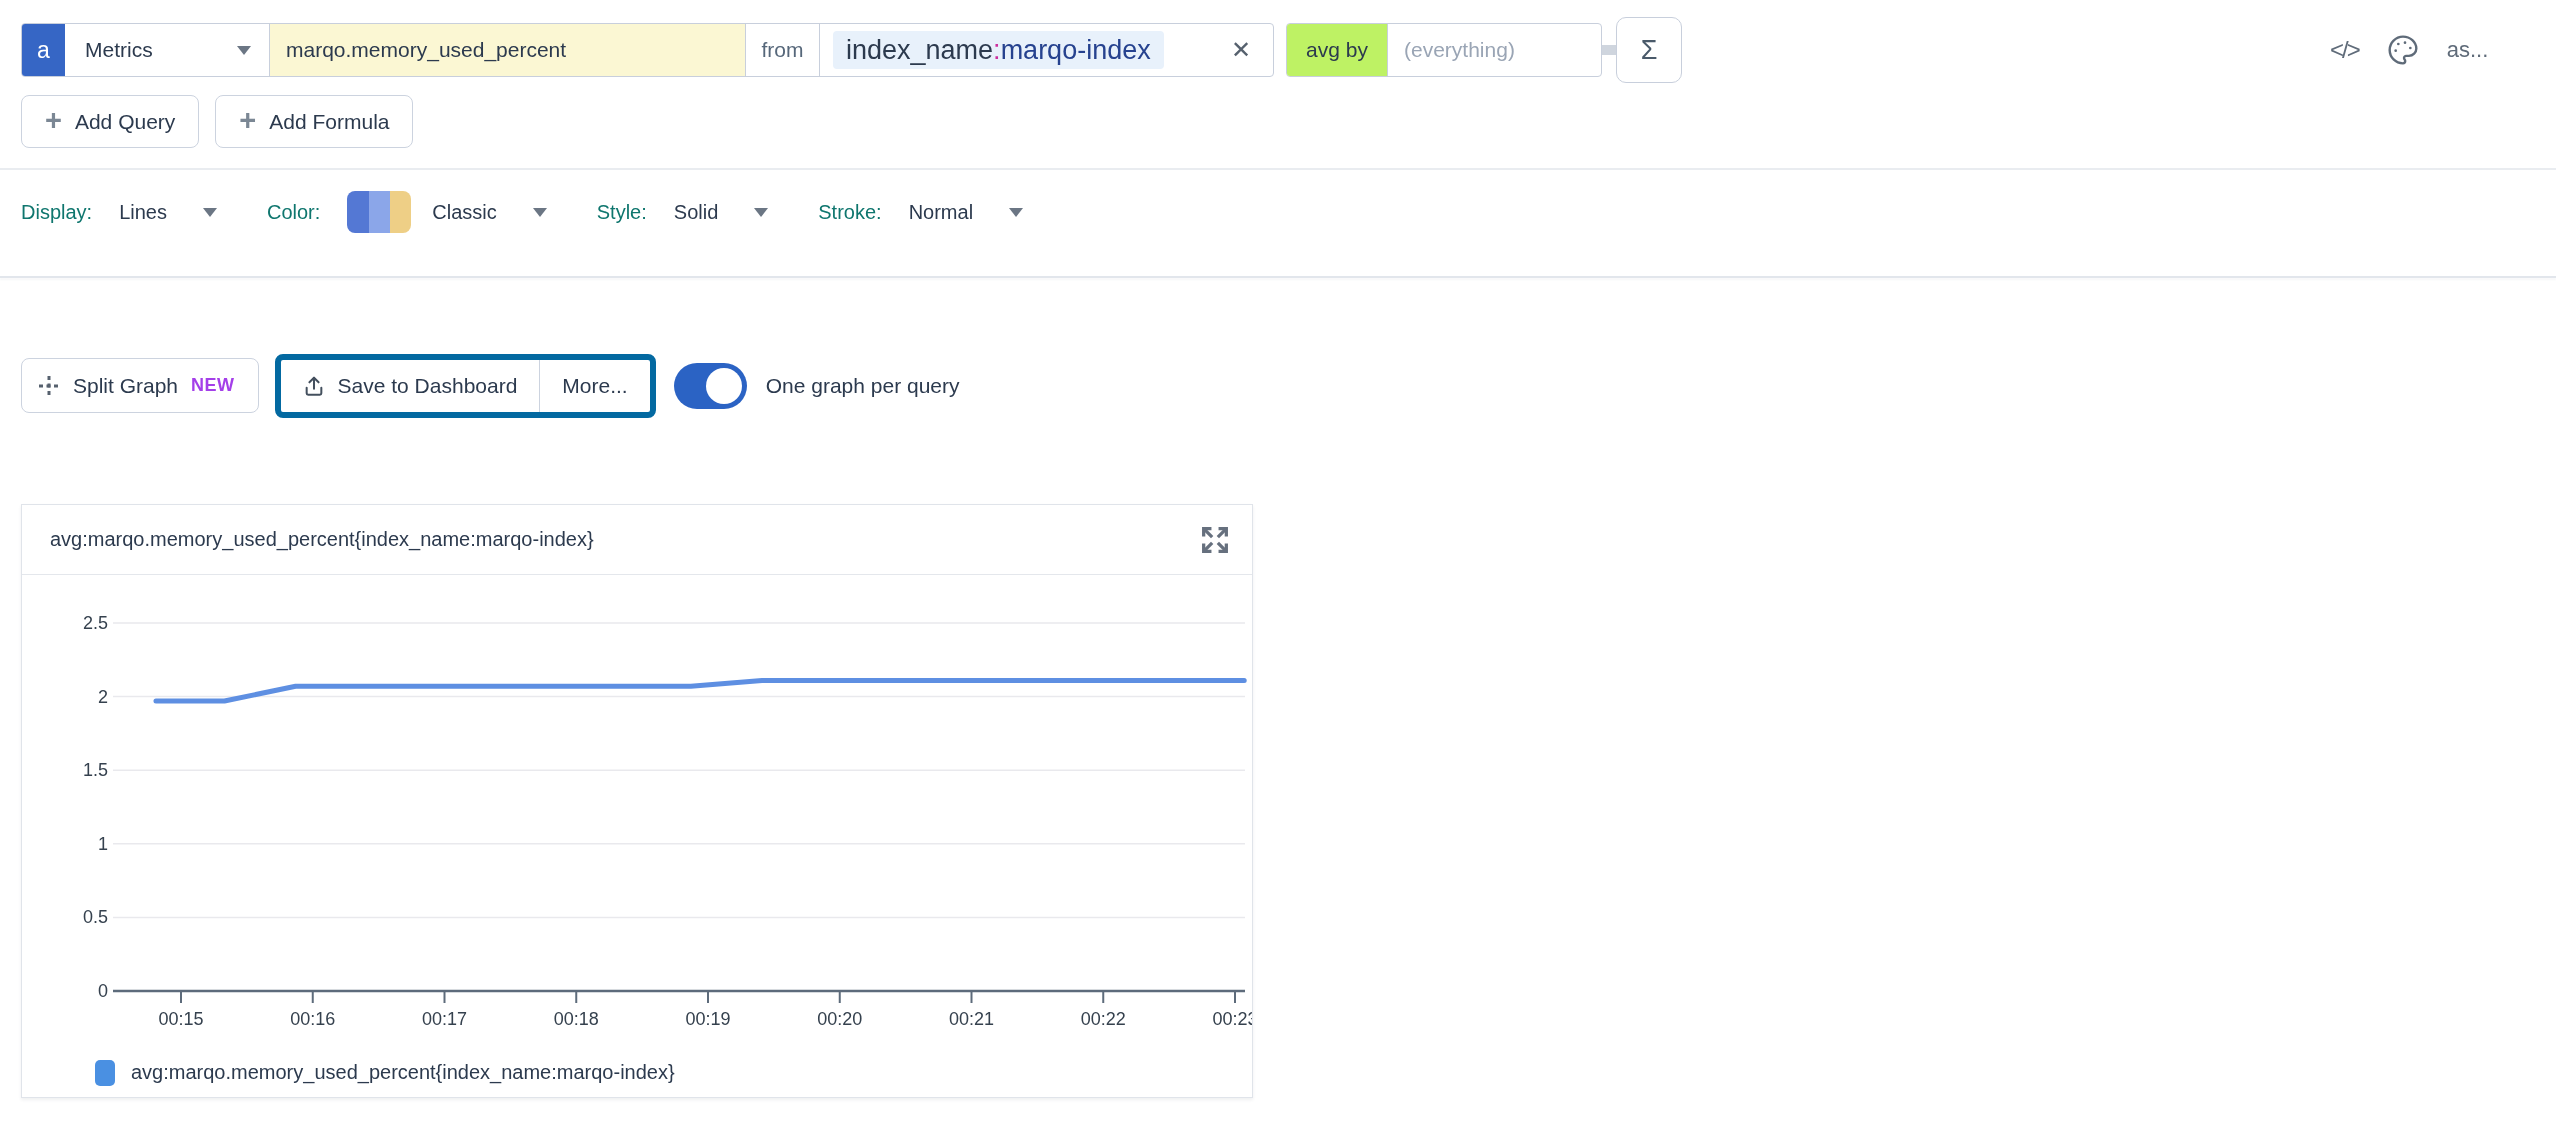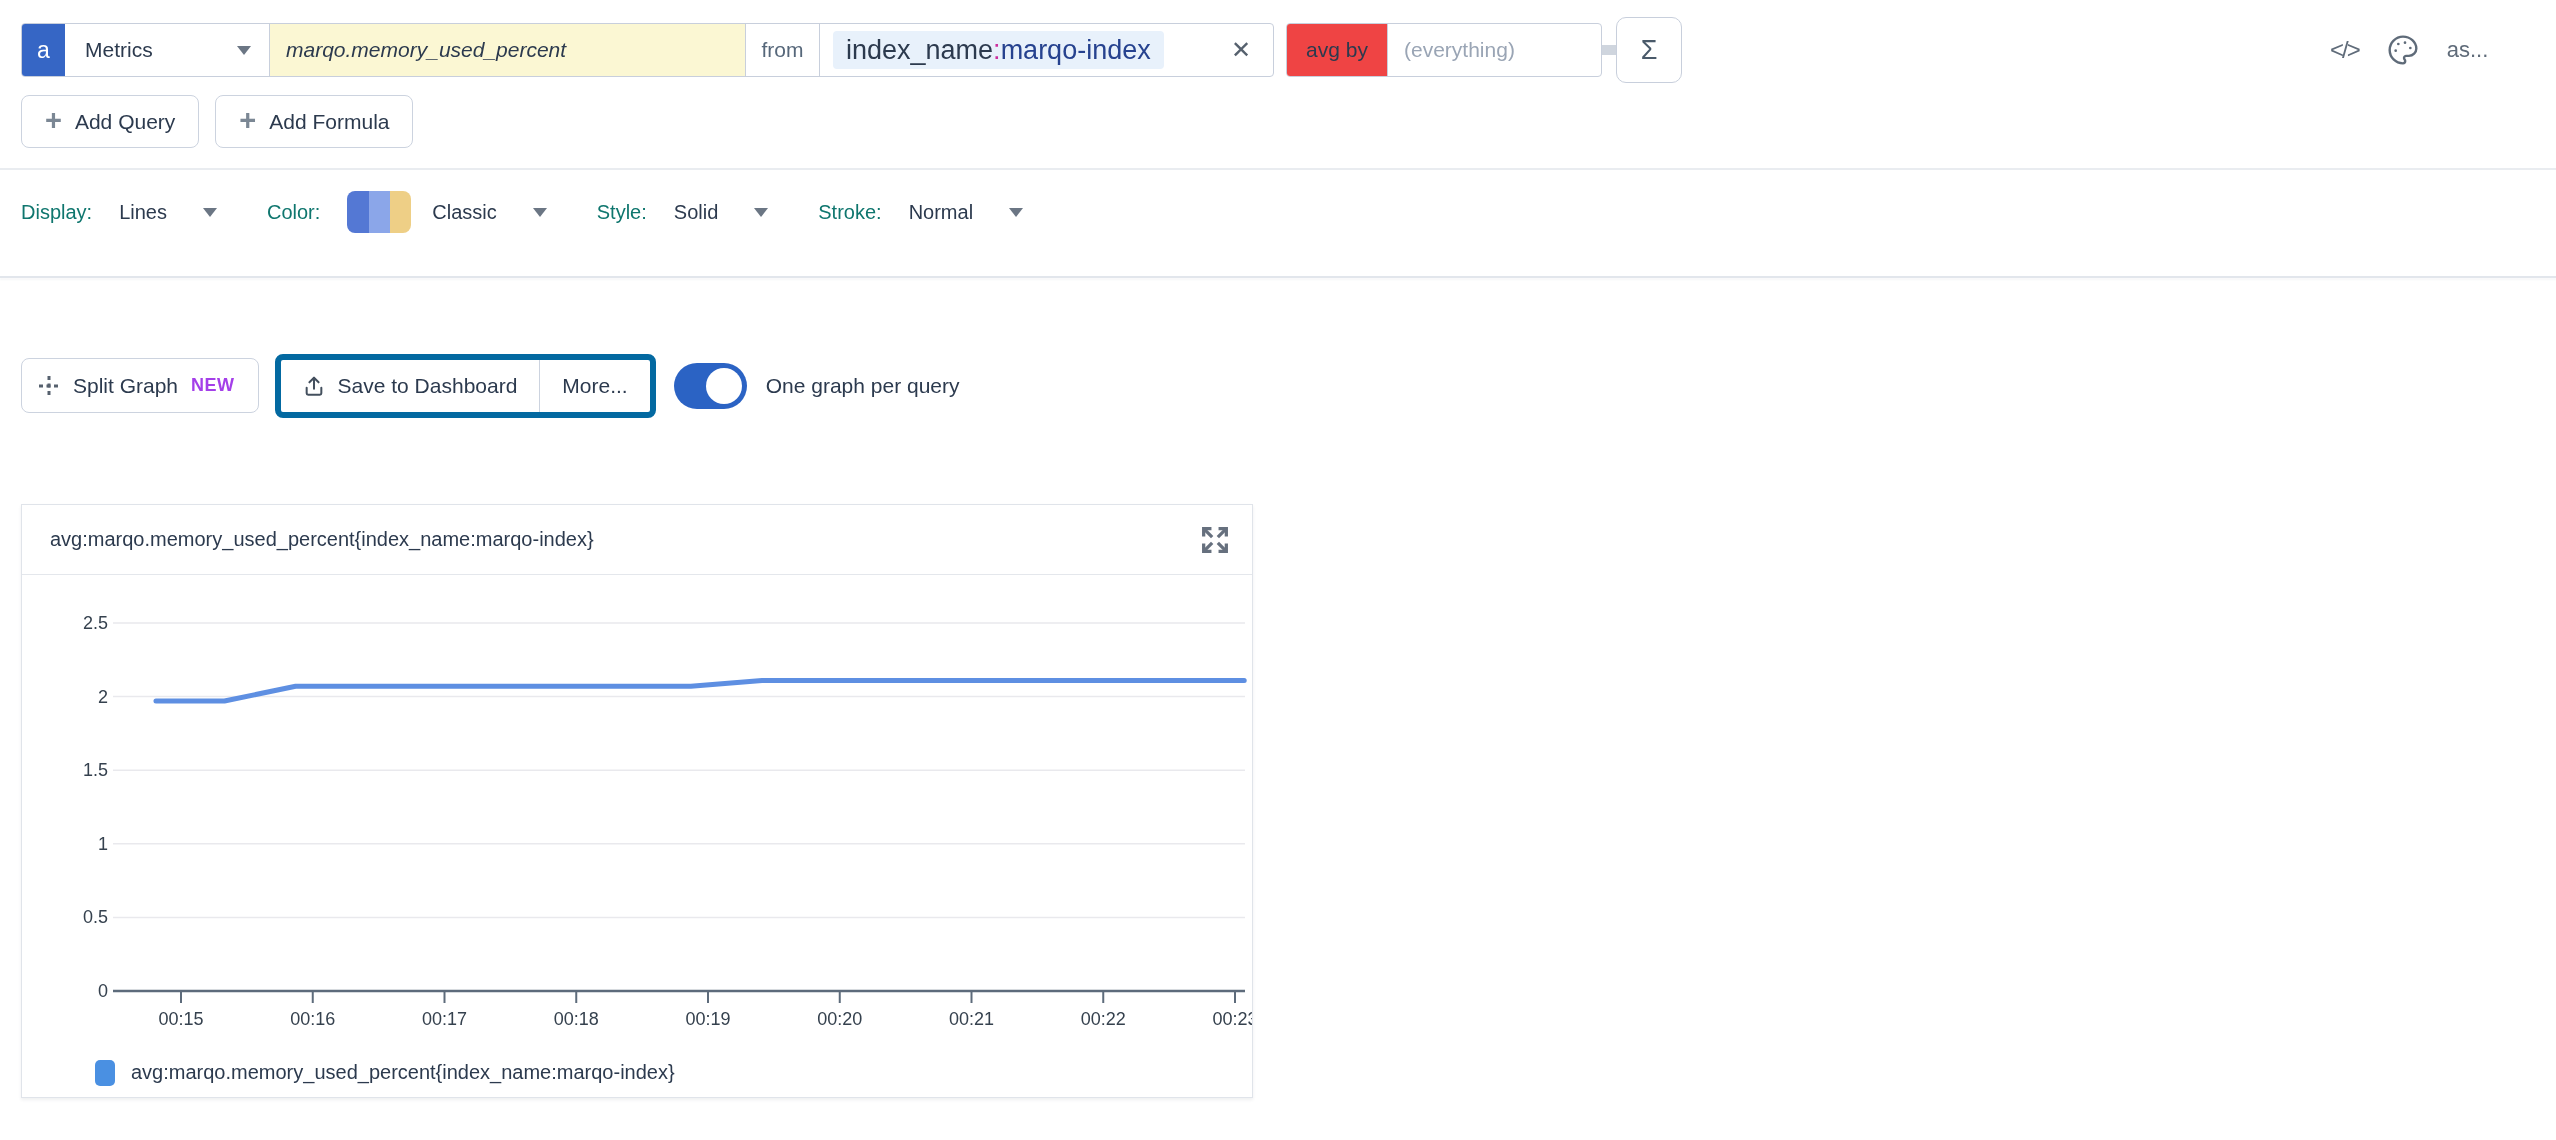--- a/index.html
+++ b/index.html
@@ -8,21 +8,21 @@
     position:relative; width:2556px; height:1140px; background:#fff;
     font-family:"Liberation Sans", sans-serif; color:#2c3a4e; overflow:hidden;
   }
   
   .query-bar { position:absolute; left:21px; top:16px; height:68px; display:flex; align-items:center; }
   .qgroup { display:flex; align-items:stretch; height:54px; border:1px solid #c8cfdc; border-radius:4px; background:#fff; overflow:hidden; }
   .qletter { width:43px; display:flex; align-items:center; justify-content:center; color:#fff; font-size:23px; cursor:pointer; }
   .qseg { display:flex; align-items:center; border-left:1px solid #c8cfdc; font-size:21px; }
   .qseg.first { border-left:none; }
   .seg-metrics { width:204px; padding:0 18px 0 20px; justify-content:space-between; cursor:pointer; }
-  .seg-metric-input { width:476px; padding:0 16px; cursor:text;font-style:italic; }
+  .seg-metric-input { width:476px; padding:0 16px; cursor:text; }
   .seg-from { width:74px; justify-content:center; color:#56677a; }
   .seg-filter { width:454px; padding:0 22px 0 13px; }
   .filter-tag { display:flex; align-items:center; height:38px; padding:0 13px; border-radius:4px; font-size:27px; cursor:pointer; }
   .seg-filter .spacer { flex:1; }
   .close-x { font-size:24px; color:#56616e; cursor:pointer; line-height:1; }
   .qgroup2 { margin-left:12px; }
   .seg-avgby { width:100px; justify-content:center; cursor:pointer; }
   .seg-everything { width:214px; padding:0 16px; color:#9aa5b5; cursor:text; }
   .connector { width:14px; height:10px; background:#cfd5de; }
   .sigma-btn { width:66px; height:66px; border:1px solid #c8cfdc; border-radius:10px; display:flex; align-items:center; justify-content:center;
@@ -93,21 +93,21 @@
         <span class="filter-tag" style="background: rgb(232, 241, 251);">
           <span style="color: rgb(44, 58, 78);">index_name</span>
           <span style="color: rgb(204, 47, 159);">:</span>
           <span style="color: rgb(38, 66, 143);">marqo-index</span>
         </span>
         <span class="spacer"></span>
         <span class="close-x">✕</span>
       </div>
     </div>
     <div class="qgroup qgroup2">
-      <div class="qseg first seg-avgby" style="background:#ef4444;">avg by</div>
+      <div class="qseg first seg-avgby" style="background:#bef264;">avg by</div>
       <div class="qseg seg-everything">(everything)</div>
     </div>
     <div class="connector"></div>
     <div class="sigma-btn">Σ</div>
   </div>
 
   <div class="top-right">
     <span class="code-glyph">&lt;/&gt;</span>
     <svg class="icon" width="32" height="32" viewBox="0 0 24 24" fill="none" stroke="#5f6b79" stroke-width="1.8">
       <path d="M12 2C6.5 2 2 6.5 2 12s4.5 10 10 10c.93 0 1.65-.75 1.65-1.69 0-.44-.18-.84-.44-1.13-.29-.29-.44-.65-.44-1.12a1.64 1.64 0 0 1 1.67-1.67h2c3.05 0 5.55-2.5 5.55-5.55C21.97 6.01 17.46 2 12 2z"></path>

